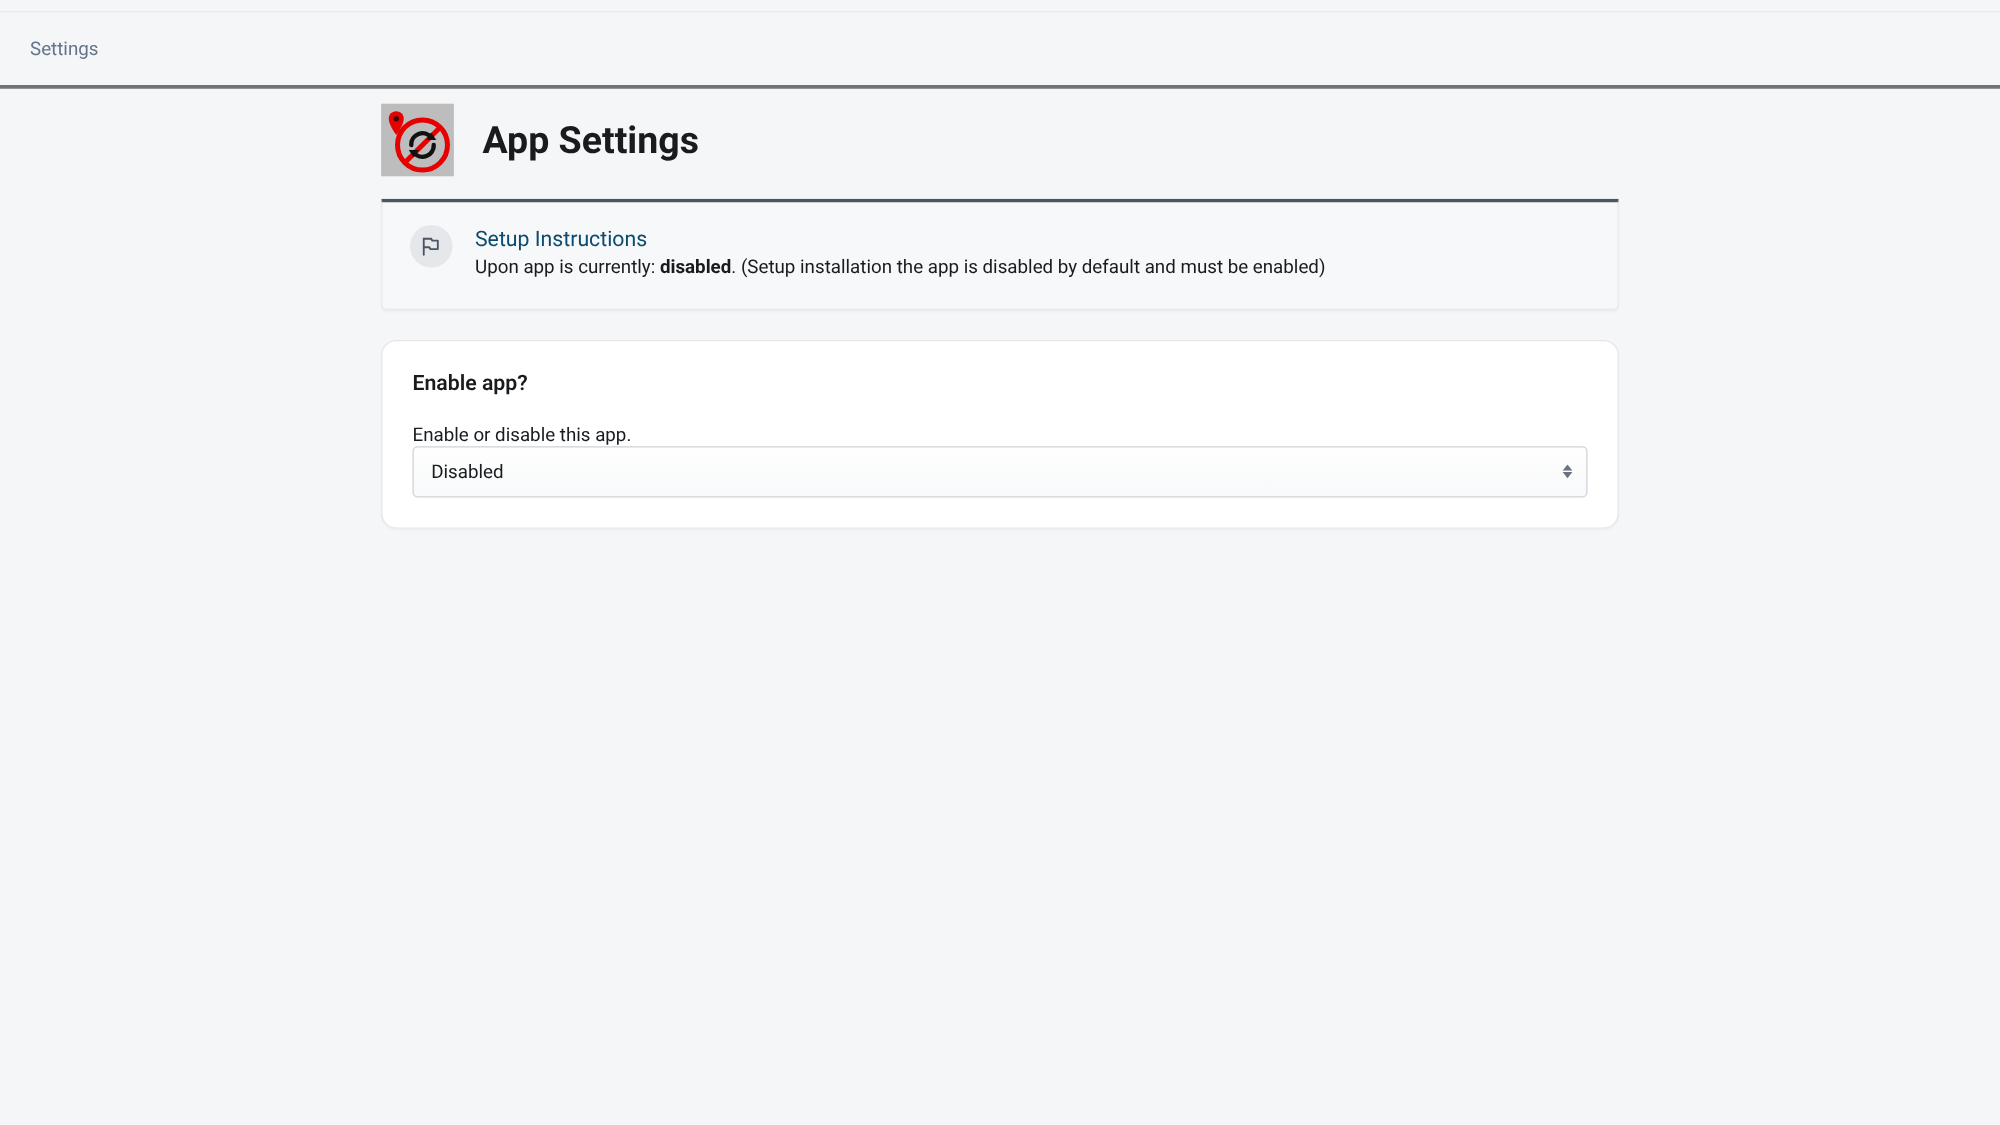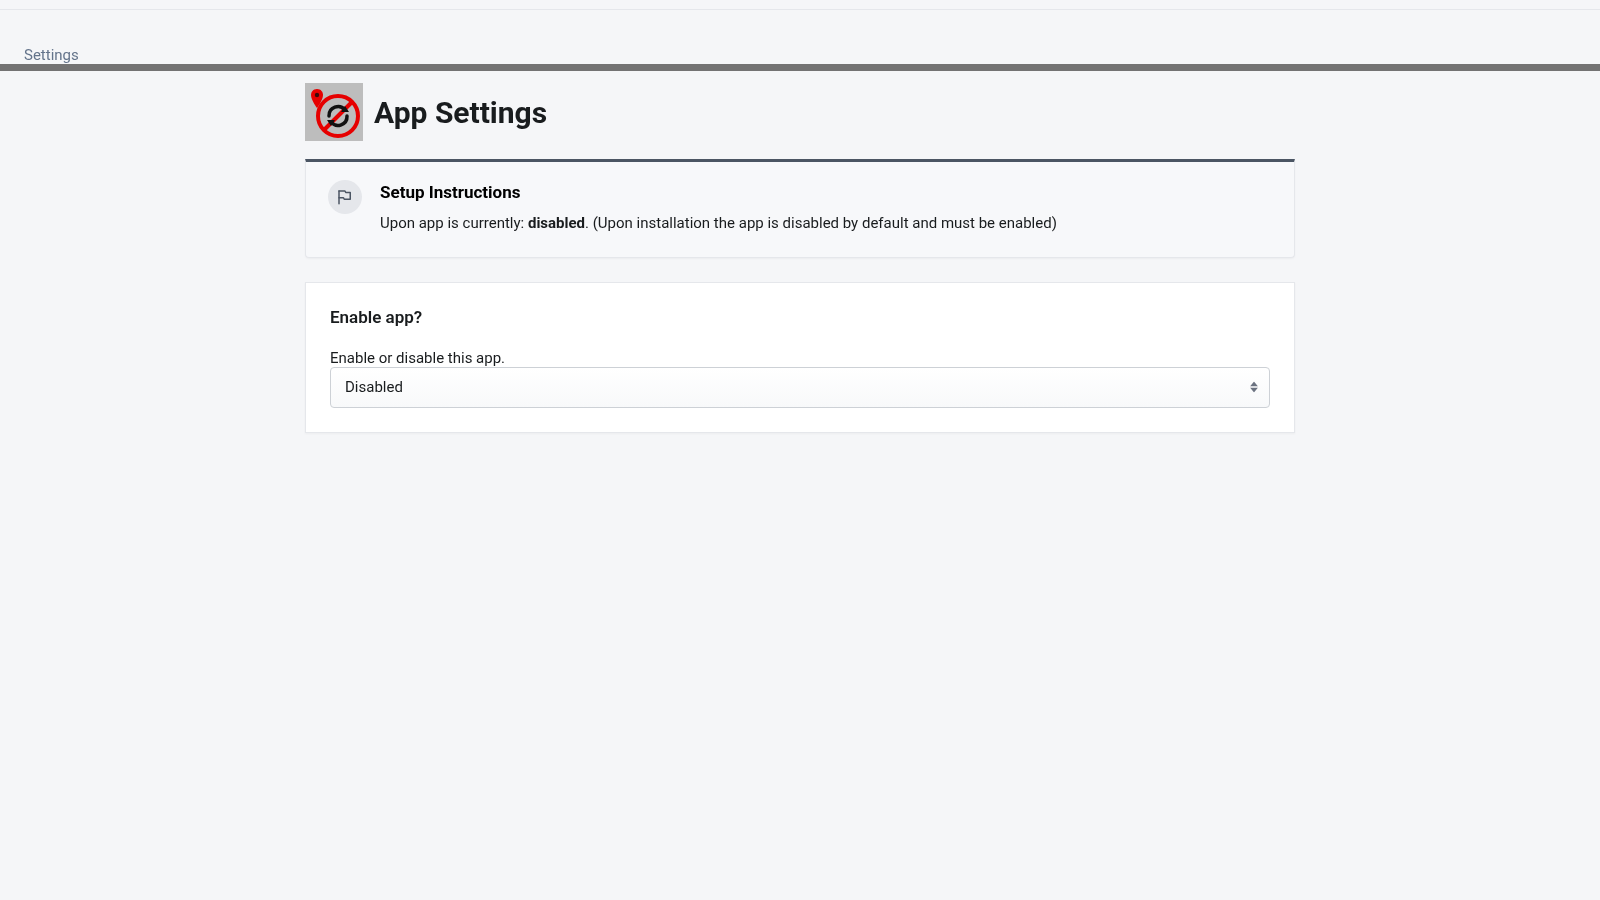--- a/index.html
+++ b/index.html
@@ -16,41 +16,41 @@
       height: 900px;
       overflow: hidden;
     }
     .top-border {
       height: 10px;
       border-bottom: 1px solid #e5e7eb;
       background: #f5f6f8;
     }
     .header-bar {
       height: 61px;
-      border-bottom: 7px solid #737373;
-      display: flex;
-      align-items: flex-end;
+      border-bottom: 3px solid #737373;
+      display: flex;
+      align-items: center;
       padding: 0 24px;
       background: #f5f6f8;
     }
     .header-link {
       color: #64748b;
       font-size: 15px;
       text-decoration: none;
       cursor: pointer;
     }
     .content-wrap {
       max-width: 990px;
       margin: 0 auto;
       padding-top: 12px;
     }
     .title-row {
       display: flex;
       align-items: center;
-      gap: 11px;
+      gap: 23px;
       padding: 0 0 18px 0;
     }
     .app-icon {
       width: 58px;
       height: 58px;
       background: #bdbdbd;
       position: relative;
       display: flex;
       align-items: center;
       justify-content: center;
@@ -86,36 +86,35 @@
       align-items: center;
       justify-content: center;
       flex-shrink: 0;
       margin-top: -2px;
     }
     .setup-text-block {
       flex: 1;
     }
     .setup-title {
       font-size: 17px;
-      font-weight: 700;
-      color: #000000;
-      margin-bottom: 10px;
+      font-weight: 400;
+      color: #0c4a6e;
     }
     .setup-desc {
       font-size: 15px;
       color: #191c1e;
       line-height: 1.5;
     }
     .setup-desc strong {
       font-weight: 700;
     }
     .enable-card {
       background: #ffffff;
       border: 1px solid #e5e7eb;
-      border-radius: 0;
+      border-radius: 12px;
       padding: 24px;
       box-shadow: 0 1px 2px rgba(0,0,0,0.04);
     }
     .enable-title {
       font-size: 17px;
       font-weight: 600;
       color: #191c1e;
       margin-bottom: 22px;
     }
     .enable-desc {
@@ -192,21 +191,21 @@
     <div class="setup-header">
       <div class="flag-circle">
         <svg width="18" height="18" viewBox="0 0 24 24" fill="none" stroke="#4b5563" stroke-width="2" stroke-linecap="round" stroke-linejoin="round">
           <path d="M4 21 V4"></path>
           <path d="M4 4 h8 l1 2 h6 v9 h-8 l-1 -2 H4"></path>
         </svg>
       </div>
       <div class="setup-text-block">
         <div class="setup-title">Setup Instructions</div>
         <div class="setup-desc">
-          <span>Upon app is currently: </span><strong>disabled</strong><span>. (Upon installation the app is disabled by default and must be enabled)</span>
+          <span>Upon app is currently: </span><strong>disabled</strong><span>. (Setup installation the app is disabled by default and must be enabled)</span>
         </div>
       </div>
     </div>
   </div>
 
   <div class="enable-card">
     <div class="enable-title">Enable app?</div>
     <div class="enable-desc">Enable or disable this app.</div>
     <div class="select-wrap">
       <select class="select-control">

